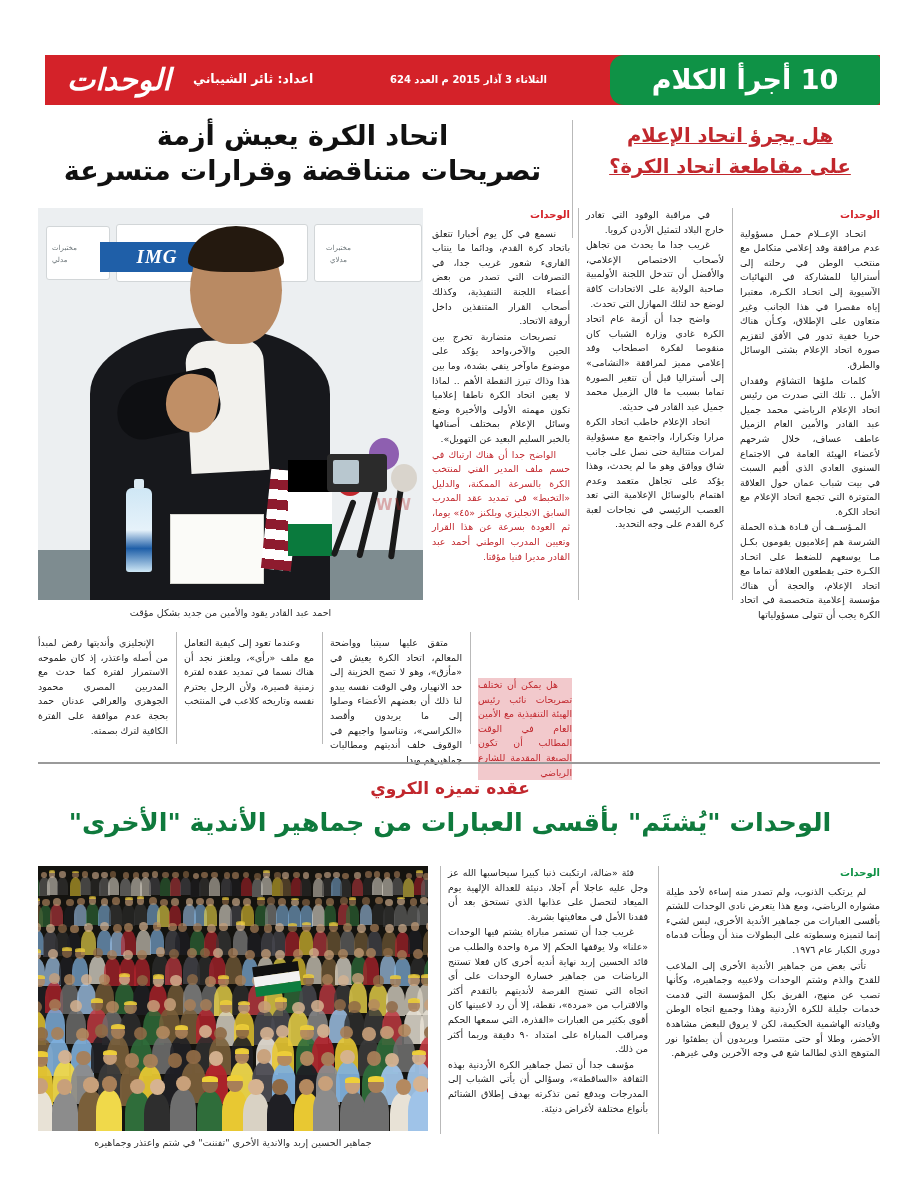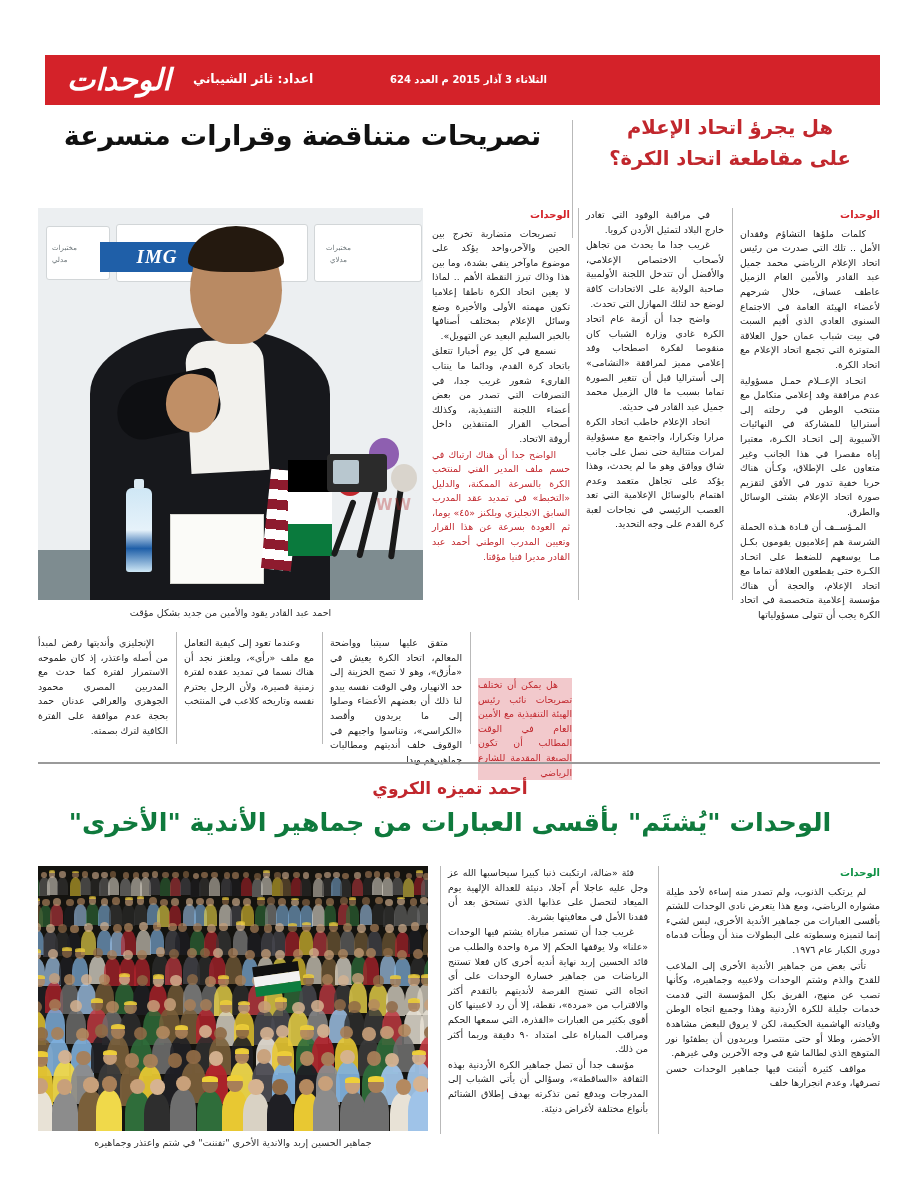--- a/index.html
+++ b/index.html
@@ -50,23 +50,23 @@
   .vrule { position: absolute; width: 1px; background: #b9b9b9; }
   .thick-rule { position:absolute; height:2px; background:#9a9a9a; }
 
   
   .hl-main {
     position: absolute; left: 40px; top: 118px; width: 525px;
     text-align: center; color: #111;
     font-size: 27px; font-weight: bold; line-height: 35px;
   }
   .hl-right {
-    position: absolute; right: 20px; top: 112px; width: 300px;
+    position: absolute; right: 20px; top: 120px; width: 300px;
     text-align: center; color: #c1272d;
-    font-size: 19.5px; font-weight: bold; line-height: 31px;
+    font-size: 19.5px; font-weight: bold; line-height: 31px; text-decoration: underline;
   }
 
   
   .photo1 {
     position: absolute; left: 38px; top: 208px;
     width: 385px; height: 392px;
     overflow: hidden; background:#d9d9d9;
   }
   .photo2 {
     position: absolute; left: 38px; top: 866px;
@@ -192,26 +192,30 @@
   .crowd-head { position:absolute; border-radius:50%; }
   .crowd-flag { position:absolute; width:46px; height:30px; }
   .crowd-flag i { position:absolute; left:0; width:46px; height:10px; display:block; }
 </style>
 </head>
 <body>
 
 <div class="page">
 
   <div class="masthead">
+    <div class="masthead-green">
+      <span class="green-title">10 أجرأ الكلام</span>
+    </div>
     <div class="masthead-logo">الوحدات</div>
     <div class="masthead-editor">اعداد: ثائر الشيباني</div>
     <div class="masthead-date">الثلاثاء 3 آذار 2015 م العدد 624</div>
   </div>
 
   <div class="hl-main">
+    <div>اتحاد الكرة يعيش أزمة</div>
     <div>تصريحات متناقضة وقرارات متسرعة</div>
   </div>
 
   <div class="vrule" style="left:572px; top:120px; height:118px;"></div>
 
   <div class="hl-right">
     <div>هل يجرؤ اتحاد الإعلام</div>
     <div>على مقاطعة اتحاد الكرة؟</div>
   </div>
 
@@ -246,40 +250,40 @@
     <div class="ph-mic" style="right:58px; bottom:104px; width:30px; height:34px; background:#c1272d;"></div>
     <div class="ph-mic" style="right:24px; bottom:130px; width:30px; height:32px; background:#8e5fb0;"></div>
     <div class="ph-mic" style="right:6px; bottom:108px; width:26px; height:28px; background:#d9d4cc;"></div>
     <div class="ph-cam"></div>
     <div class="wm">WW</div>
   </div>
   <div class="caption cap1">احمد عبد القادر يقود والأمين من جديد بشكل مؤقت</div>
 
   <div class="col" style="left:432px; top:208px; width:138px;">
     <p class="byline-red">الوحدات</p>
+    <p>نسمع في كل يوم أخبارا تتعلق باتحاد كرة القدم، ودائما ما ينتاب القارىء شعور غريب جدا، في التصرفات التي تصدر من بعض أعضاء اللجنة التنفيذية، وكذلك أصحاب القرار المتنفذين داخل أروقة الاتحاد.</p>
     <p>تصريحات متضاربة تخرج بين الحين والآخر،واحد يؤكد على موضوع ماوآخر ينفي بشدة، وما بين هذا وذاك تبرز النقطة الأهم .. لماذا لا يعين اتحاد الكرة ناطقا إعلاميا تكون مهمته الأولى والأخيرة وضع وسائل الإعلام بمختلف أصنافها بالخبر السليم البعيد عن التهويل».</p>
-    <p>نسمع في كل يوم أخبارا تتعلق باتحاد كرة القدم، ودائما ما ينتاب القارىء شعور غريب جدا، في التصرفات التي تصدر من بعض أعضاء اللجنة التنفيذية، وكذلك أصحاب القرار المتنفذين داخل أروقة الاتحاد.</p>
     <p class="red-text">الواضح جدا أن هناك ارتباك في حسم ملف المدير الفني لمنتخب الكرة بالسرعة الممكنة، والدليل «التخبط» في تمديد عقد المدرب السابق الانجليزي ويلكنز «٤٥» يوما، ثم العودة بسرعة عن هذا القرار وتعيين المدرب الوطني أحمد عبد القادر مديرا فنيا مؤقتا.</p>
   </div>
 
   <div class="vrule" style="left:578px; top:208px; height:392px;"></div>
 
   <div class="col" style="left:586px; top:208px; width:138px;">
     <p>في مراقبة الوفود التي تغادر خارج البلاد لتمثيل الأردن كرويا.</p>
     <p>غريب جدا ما يحدث من تجاهل لأصحاب الاختصاص الإعلامي، والأفضل أن تتدخل اللجنة الأولمبية صاحبة الولاية على الاتحادات كافة لوضع حد لتلك المهازل التي تحدث.</p>
     <p>واضح جدا أن أزمة عام اتحاد الكرة غادي وزارة الشباب كان منقوصا لفكرة اصطحاب وفد إعلامي مميز لمرافقة «النشامى» إلى أستراليا قبل أن تتغير الصورة تماما بسبب ما قال الزميل محمد جميل عبد القادر في حديثه.</p>
     <p>اتحاد الإعلام خاطب اتحاد الكرة مرارا وتكرارا، واجتمع مع مسؤولية لمرات متتالية حتى نصل على جانب شاق ووافق وهو ما لم يحدث، وهذا يؤكد على تجاهل متعمد وعدم اهتمام بالوسائل الإعلامية التي تعد العصب الرئيسي في نجاحات لعبة كرة القدم على وجه التحديد.</p>
   </div>
 
   <div class="vrule" style="left:732px; top:208px; height:392px;"></div>
 
   <div class="col" style="left:740px; top:208px; width:140px;">
     <p class="byline-red">الوحدات</p>
+    <p>اتحـاد الإعــلام حمـل مسؤولية عدم مرافقة وفد إعلامي متكامل مع منتخب الوطن في رحلته إلى أستراليا للمشاركة في النهائيات الآسيوية إلى اتحـاد الكـرة، معتبرا إياه مقصرا في هذا الجانب وغير متعاون على الإطلاق، وكـأن هناك حربا خفية تدور في الأفق لتقزيم صورة اتحاد الإعلام بشتى الوسائل والطرق.</p>
     <p>كلمات ملؤها التشاؤم وفقدان الأمل .. تلك التي صدرت من رئيس اتحاد الإعلام الرياضي محمد جميل عبد القادر والأمين العام الزميل عاطف عساف، خلال شرحهم لأعضاء الهيئة العامة في الاجتماع السنوي العادي الذي أقيم السبت في بيت شباب عمان حول العلاقة المتوترة التي تجمع اتحاد الإعلام مع اتحاد الكرة.</p>
-    <p>اتحـاد الإعــلام حمـل مسؤولية عدم مرافقة وفد إعلامي متكامل مع منتخب الوطن في رحلته إلى أستراليا للمشاركة في النهائيات الآسيوية إلى اتحـاد الكـرة، معتبرا إياه مقصرا في هذا الجانب وغير متعاون على الإطلاق، وكـأن هناك حربا خفية تدور في الأفق لتقزيم صورة اتحاد الإعلام بشتى الوسائل والطرق.</p>
     <p>المـؤســف أن قـادة هـذه الحملة الشرسة هم إعلاميون يقومون بكـل مـا يوسعهم للضغط على اتحـاد الكـرة حتى يقطعون العلاقة تماما مع اتحاد الإعلام، والحجة أن هناك مؤسسة إعلامية متخصصة في اتحاد الكرة يجب أن تتولى مسؤولياتها</p>
   </div>
 
   <div class="col" style="left:38px; top:636px; width:130px;">
     <p>الإنجليزي وأنديتها رفض لمبدأ من أصله واعتذر، إذ كان طموحه الاستمرار لفترة كما حدث مع المدربين المصري محمود الجوهري والعراقي عدنان حمد بحجة عدم موافقة على الفترة الكافية لترك بصمته.</p>
   </div>
   <div class="vrule" style="left:176px; top:632px; height:112px;"></div>
 
   <div class="col" style="left:184px; top:636px; width:130px;">
     <p>وعندما تعود إلى كيفية التعامل مع ملف «رأي»، ويلعنز نجد أن هناك نسما في تمديد عقده لفترة زمنية قصيرة، ولأن الرجل يحترم نفسه وتاريخه كلاعب في المنتخب</p>
@@ -290,21 +294,21 @@
     <p>متفق عليها سيتبا وواضحة المعالم، اتحاد الكرة يعيش في «مأزق»، وهو لا تصح الخزينة إلى حد الانهيار، وفي الوقت نفسه يبدو لنا ذلك أن بعضهم الأعضاء وصلوا إلى ما يريدون وأقصد «الكراسي»، وتناسوا واجبهم في الوقوف خلف أنديتهم ومطالبات جماهيرهم وبدا</p>
   </div>
   <div class="vrule" style="left:470px; top:632px; height:112px;"></div>
 
   <div class="col red-text" style="left:478px; top:678px; width:94px;">
     <p class="hilite">هل يمكن أن تختلف تصريحات نائب رئيس الهيئة التنفيذية مع الأمين العام في الوقت المطالب أن تكون الصيغة المقدمة للشارع الرياضي</p>
   </div>
 
   <div class="thick-rule" style="left:38px; top:762px; width:842px;"></div>
 
-  <div class="kicker-lower">أحمد تميزه الكروي</div>
+  <div class="kicker-lower">عقده تميزه الكروي</div>
   <div class="hl-lower">الوحدات "يُشتَم" بأقسى العبارات من جماهير الأندية "الأخرى"</div>
 
   <div class="photo2">
     <div class="crowd">
 
     <div class="crowd-person" style="left: -8.54358px; top: 11.4323px; width: 11px; height: 18.7px; background: rgb(47, 109, 58); opacity: 0.55;"></div>
         <div class="crowd-head" style="left: -6.34358px; top: 6.15233px; width: 6.6px; height: 6.6px; background: rgb(180, 137, 95); opacity: 0.6;"></div>
         <div class="crowd-person" style="left: 0.634247px; top: 11.1695px; width: 11px; height: 18.7px; background: rgb(110, 110, 110); opacity: 0.55;"></div>
         <div class="crowd-head" style="left: 2.83425px; top: 5.88946px; width: 6.6px; height: 6.6px; background: rgb(200, 160, 122); opacity: 0.6;"></div>
         <div class="crowd-person" style="left: 8.61481px; top: 10.4091px; width: 11px; height: 18.7px; background: rgb(232, 226, 214); opacity: 0.55;"></div>
@@ -832,16 +836,15 @@
     <p>غريب جدا أن تستمر مباراة يشتم فيها الوحدات «علنا» ولا يوقفها الحكم إلا مرة واحدة والطلب من قائد الحسين إربد نهاية أنديه أخرى كان فعلا تستنج الرياضات من جماهير خسارة الوحدات على أي اتجاه التي تسنح الفرصة لأنديتهم بالتقدم أكثر والاقتراب من «مردة»، نقطة، إلا أن رد لاعبينها كان أقوى بكثير من العبارات «القذرة، التي سمعها الحكم ومراقب المباراة على امتداد ٩٠ دقيقة وربما أكثر من ذلك.</p>
     <p>مؤسف جدا أن تصل جماهير الكرة الأردنية بهذه الثقافة «الساقطة»، وسؤالي أن يأتي الشباب إلى المدرجات ويدفع ثمن تذكرته بهدف إطلاق الشتائم بأنواع مختلفة لأغراض دنيئة.</p>
   </div>
 
   <div class="vrule" style="left:658px; top:866px; height:268px;"></div>
 
   <div class="col" style="left:666px; top:866px; width:214px;">
     <p class="byline-green">الوحدات</p>
     <p>لم يرتكب الذنوب، ولم تصدر منه إساءة لأحد طيلة مشواره الرياضي، ومع هذا يتعرض نادي الوحدات للشتم بأقسى العبارات من جماهير الأندية الأخرى، ليس لشيء إنما لتميزه وسطوته على البطولات منذ أن وطأت قدماه دوري الكبار عام ١٩٧٦.</p>
     <p>تأتي بعض من جماهير الأندية الأخرى إلى الملاعب للقدح والذم وشتم الوحدات ولاعبيه وجماهيره، وكأنها تصب عن منهج، الفريق بكل المؤسسة التي قدمت خدمات جليلة للكرة الأردنية وهذا وجميع اتجاه الوطن وقيادته الهاشمية الحكيمة، لكن لا يروق للبعض مشاهدة الأخضر، وطلا أو حتى منتصرا ويريدون أن يطفئوا نور المتوهج الذي لطالما شع في وجه الآخرين وفي غيرهم.</p>
-    <p>مواقف كثيرة أثبتت فيها جماهير الوحدات حسن تصرفها، وعدم انجرارها خلف</p>
   </div>
 
 </div>
 
 </body></html>

